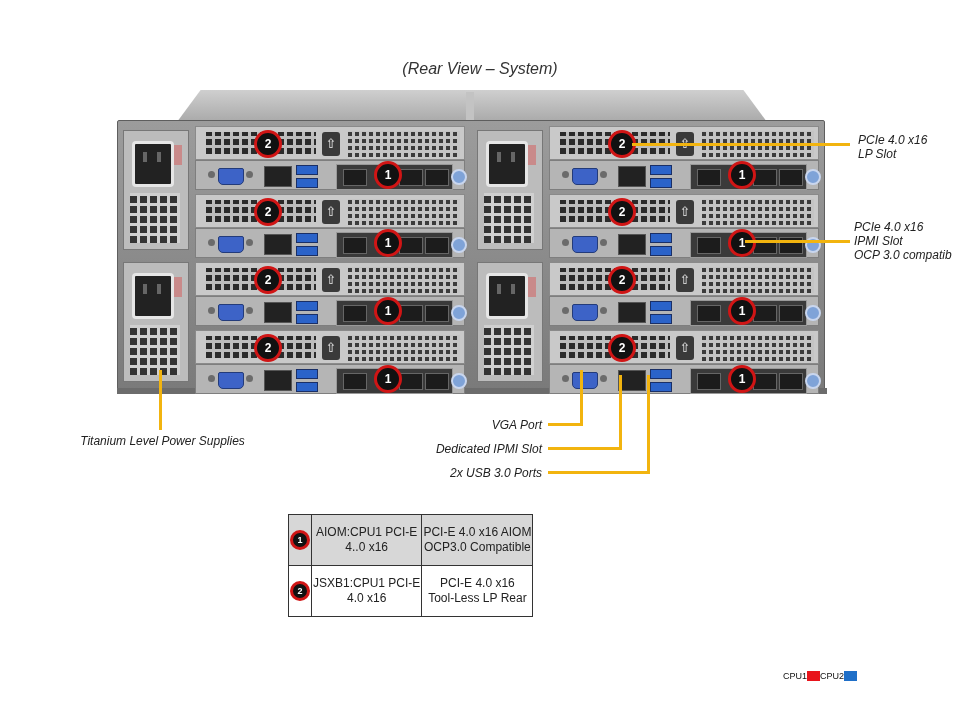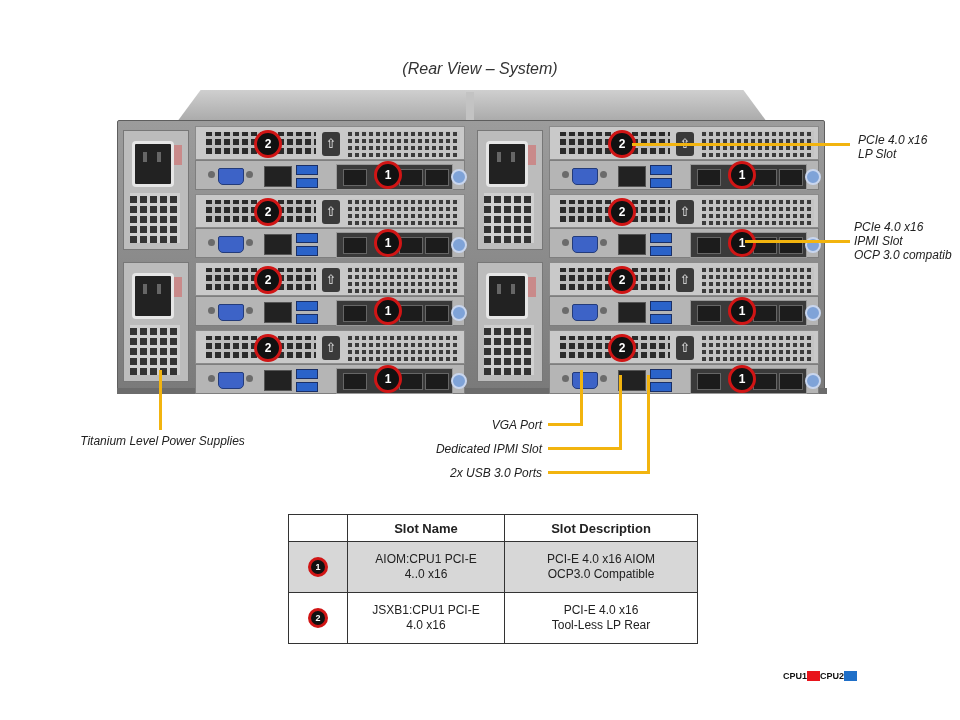--- a/index.html
+++ b/index.html
@@ -38,21 +38,21 @@
   .callout{position:absolute;font-style:italic;font-size:12px;color:#222;line-height:14px;}
   .line{position:absolute;background:#f2b40f;}
   
   .slot-table{position:absolute;left:288px;top:514px;border-collapse:collapse;font-size:12px;color:#222;}
   .slot-table th,.slot-table td{border:1px solid #333;text-align:center;vertical-align:middle;}
   .slot-table th{height:24px;font-weight:bold;font-size:13px;}
   .slot-table td{height:48px;line-height:15px;}
   .slot-table tr.shade td{background:#d7d7d7;}
   .tbadge{display:inline-block;width:14px;height:14px;border-radius:50%;background:#111;border:3px solid #d01515;color:#fff;font-size:9px;font-weight:bold;line-height:14px;text-align:center;}
   
-  .legend{position:absolute;left:783px;top:671px;font-size:9px;font-weight:bold;color:#111;display:flex;align-items:center;}
+  .legend{position:absolute;left:783px;top:671px;font-size:9px;font-weight:normal;color:#111;display:flex;align-items:center;}
   .swatch{display:inline-block;width:13px;height:10px;}
 </style>
 </head>
 <body>
 
 <div class="title">(Rear View – System)</div>
 
 <div class="chassis">
   <div class="chassis-top"></div>
   <div class="chassis-top-split"></div>
@@ -289,25 +289,20 @@
 </div>
 <div class="callout" style="left:60px;top:434px;width:205px;text-align:center;">
   <div>Titanium Level Power Supplies</div>
 </div>
 <div class="callout" style="right:418px;top:418px;text-align:right;">VGA Port</div>
 <div class="callout" style="right:418px;top:442px;text-align:right;">Dedicated IPMI Slot</div>
 <div class="callout" style="right:418px;top:466px;text-align:right;">2x USB 3.0 Ports</div>
 
 <table class="slot-table">
   <tbody>
-      <tr>
-    <th style="width:56px;"></th>
-    <th style="width:154px;">Slot Name</th>
-    <th style="width:190px;">Slot Description</th>
-  </tr>
   <tr class="shade">
     <td><span class="tbadge">1</span></td>
     <td>
       <div>AIOM:CPU1  PCI-E</div>
       <div>4..0 x16</div>
     </td>
     <td>
       <div>PCI-E  4.0 x16 AIOM</div>
       <div>OCP3.0  Compatible</div>
     </td>

